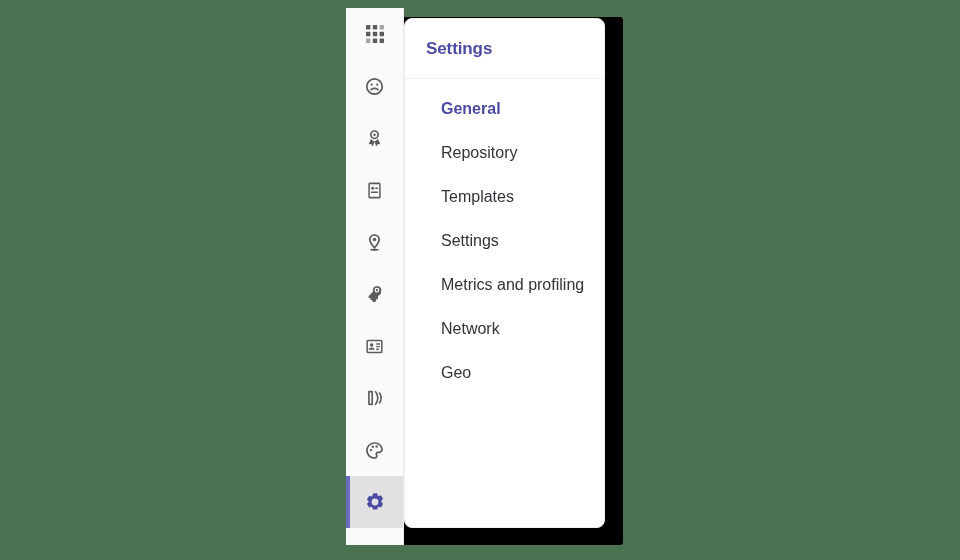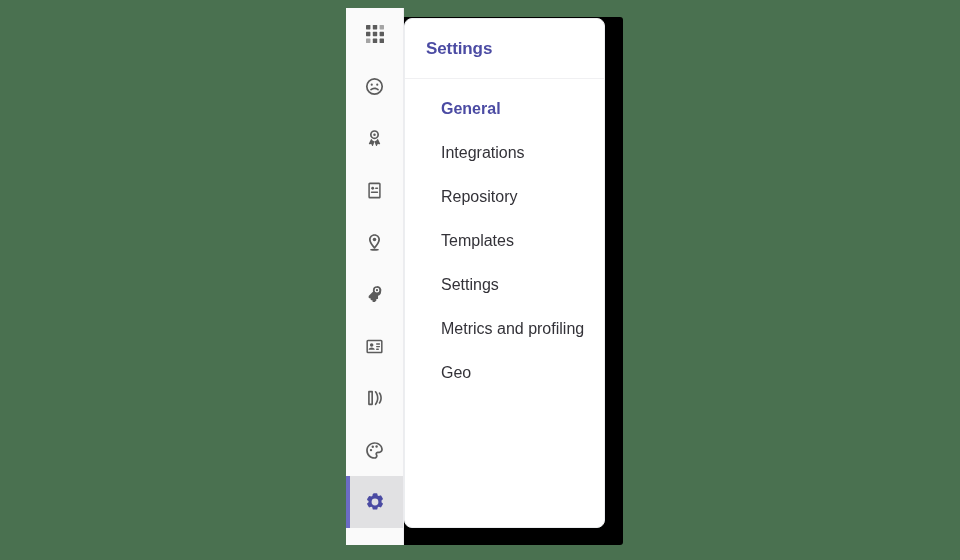--- a/index.html
+++ b/index.html
@@ -235,32 +235,32 @@
 
   <div id="panel-header">
     <span class="title">Settings</span>
   </div>
 
   <div id="panel-list">
     <div class="menu-item current">
       <span>General</span>
     </div>
     <div class="menu-item">
-      <span>Integrations</span>
-    </div>
-    <div class="menu-item">
       <span>Repository</span>
     </div>
     <div class="menu-item">
       <span>Templates</span>
     </div>
     <div class="menu-item">
       <span>Settings</span>
     </div>
     <div class="menu-item">
       <span>Metrics and profiling</span>
     </div>
     <div class="menu-item">
+      <span>Network</span>
+    </div>
+    <div class="menu-item">
       <span>Geo</span>
     </div>
   </div>
 
 </div>
 
 </body></html>

